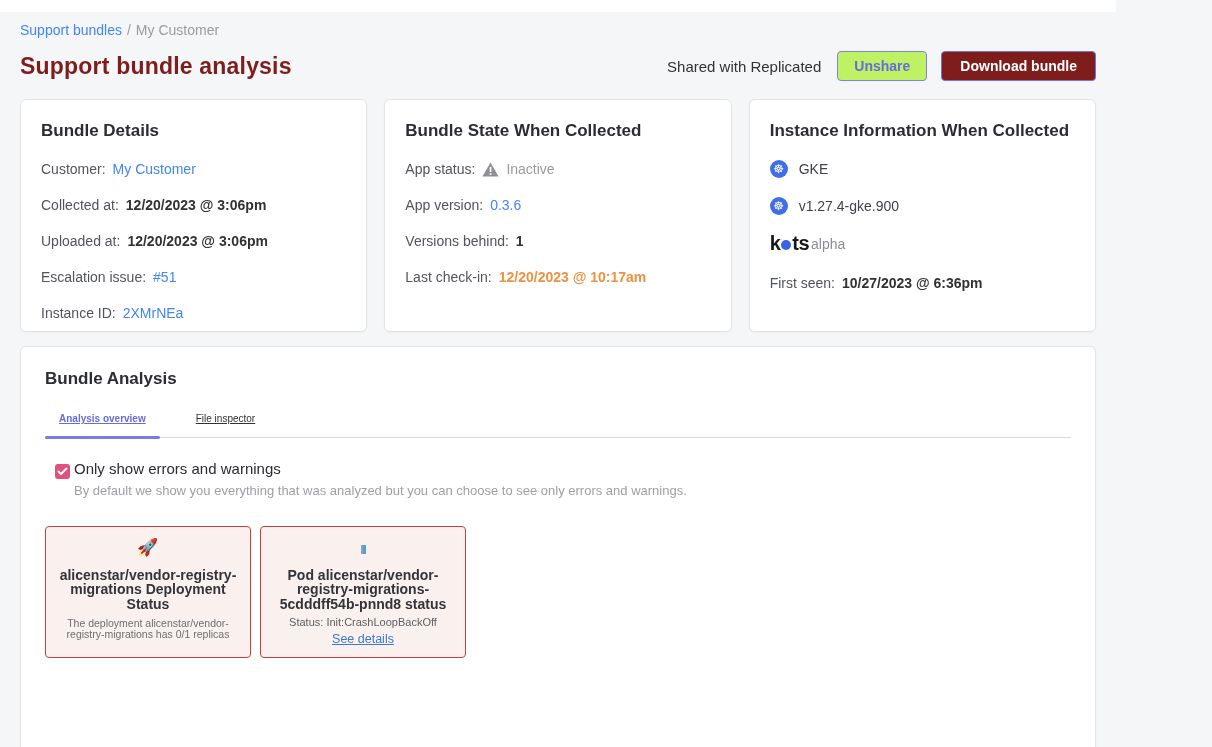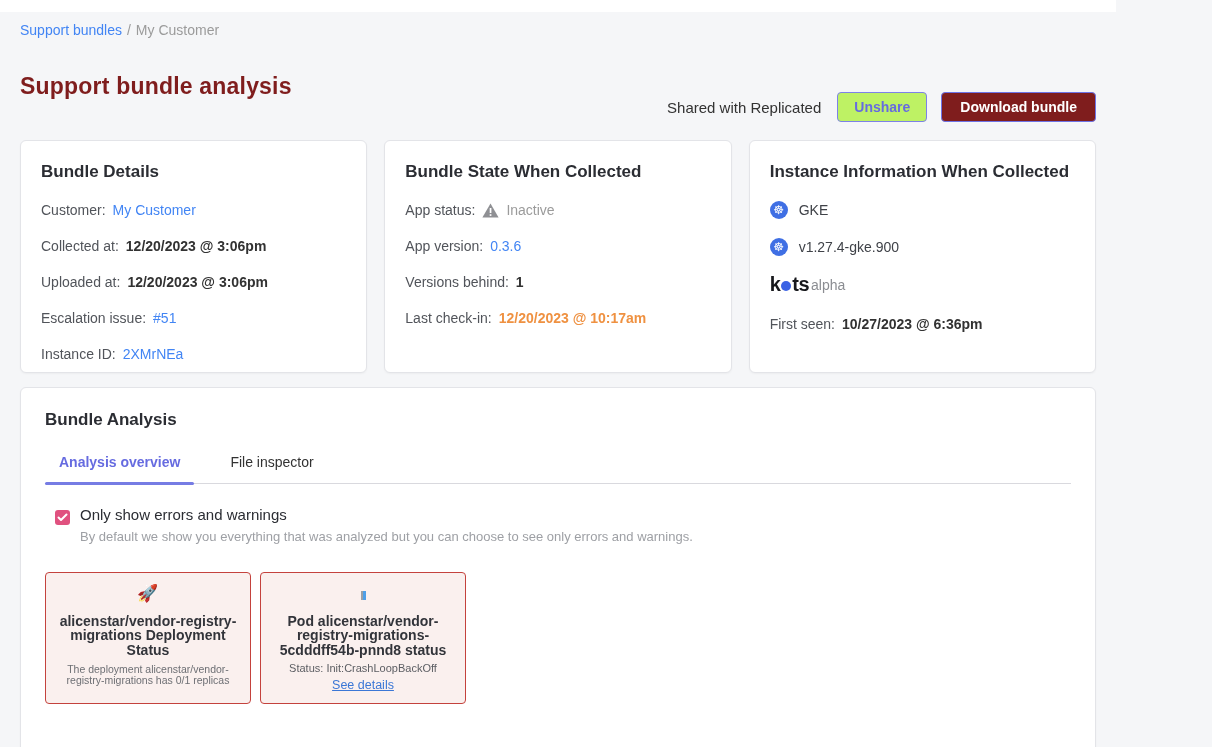--- a/index.html
+++ b/index.html
@@ -11,21 +11,21 @@
 
   
   .breadcrumb { font-size:14px; padding-left:4px; }
   .breadcrumb .crumb-link { color:#4285f4; text-decoration:none; cursor:pointer; }
   .breadcrumb .crumb-sep { color:#9b9b9b; margin:0 5px; }
   .breadcrumb .crumb-current { color:#9b9b9b; }
 
   
   .header-row { display:flex; align-items:center; justify-content:space-between; margin-top:13px; padding:0 4px; }
   .page-title { font-size:23px; font-weight:700; color:#7f1d1d; letter-spacing:.2px; }
-  .header-actions { display:flex; align-items:center; gap:14px;margin-top:41px; }
+  .header-actions { display:flex; align-items:center; gap:14px; }
   .shared-text { font-size:15px; color:#323232; margin-right:2px; }
   .btn { font-family:inherit; font-size:14px; font-weight:700; border-radius:4px; padding:5px 16px; cursor:pointer; line-height:18px; }
   .btn-outline { background:#bef264; border:1px solid #7d82e8; color:#666be0; }
   .btn-solid { background:#7f1d1d; border:1px solid #6e73e6; color:#ffffff; padding:5px 18px; }
 
   
   .cards-row { display:flex; gap:17px; margin-top:18px; padding:0 4px; }
   .card { background:#ffffff; border:1px solid #e3e4e8; border-radius:6px; box-shadow:0 1px 2px rgba(0,0,0,.04); }
   .info-card { flex:1 1 0; height:233px; padding:21px 20px; }
   .card-title { font-size:17px; font-weight:700; color:#2b2d33; }
@@ -44,28 +44,28 @@
   .inst-row { margin-top:19px; display:flex; align-items:center; font-size:14px; color:#3f4248; }
   .k8s-badge { width:18px; height:18px; border-radius:50%; background:#3f6fe4; color:#ffffff; display:inline-flex; align-items:center; justify-content:center; font-size:12px; line-height:1; margin-right:11px; flex:0 0 auto; }
   .kots-row { margin-top:17px; display:flex; align-items:center; }
   .kots-logo { font-weight:800; font-size:20px; color:#17181c; letter-spacing:-.5px; display:flex; align-items:center; }
   .kots-dot { width:10px; height:10px; border-radius:50%; background:#3b62e4; display:inline-block; margin:3px 1px 0 1px; }
   .kots-channel { color:#8b8d92; font-size:14px; margin-left:2px; }
 
   
   .analysis-card { margin:14px 4px 0 4px; padding:22px 24px; height:420px; }
   .tabs { display:flex; margin-top:24px; border-bottom:1px solid #d9d9de; }
-  .tab { font-size:14px; padding:0 14px 13px 14px; cursor:pointer; position:relative; color:#323232; }
+  .tab { font-size:10px; padding:0 14px 13px 14px; cursor:pointer; position:relative; color:#323232;text-decoration:underline; }
   .tab + .tab { margin-left:22px; }
   .tab.active { color:#666be0; font-weight:700; }
   .tab.active::after { content:""; position:absolute; left:0; right:0; bottom:-2px; height:3px; background:#767ce4; border-radius:2px; }
 
   .filter-row { display:flex; margin-top:22px; padding-left:10px; }
   .checkbox { width:15px; height:15px; border-radius:3px; background:#e0517f; margin-top:4px; display:flex; align-items:center; justify-content:center; cursor:pointer; flex:0 0 auto; }
-  .filter-texts { margin-left:10px; }
+  .filter-texts { margin-left:4px; }
   .filter-label { font-size:15px; color:#2b2d33; }
   .filter-desc { font-size:13px; color:#9ea0a5; margin-top:6px; }
 
   .error-cards { display:flex; gap:9px; margin-top:28px; }
   .error-card { width:206px; min-height:126px; background:#faf0ee; border:1px solid #c4423d; border-radius:4px; text-align:center; padding:12px 8px 10px 8px; }
   .error-card .err-icon { font-size:17px; line-height:1; height:20px; }
   .broken-img-icon { display:inline-block; width:5px; height:9px; background:linear-gradient(90deg,#9aa0a6 40%,#4d9fe8 40%); margin-top:6px; }
   .err-title { font-size:14px; font-weight:700; color:#32343a; line-height:1.02; margin-top:9px; }
   .err-msg { font-size:10.5px; color:#6d6f74; line-height:1.1; margin-top:7px; }
   .err-status { font-size:11px; color:#5c5e63; margin-top:5px; }

